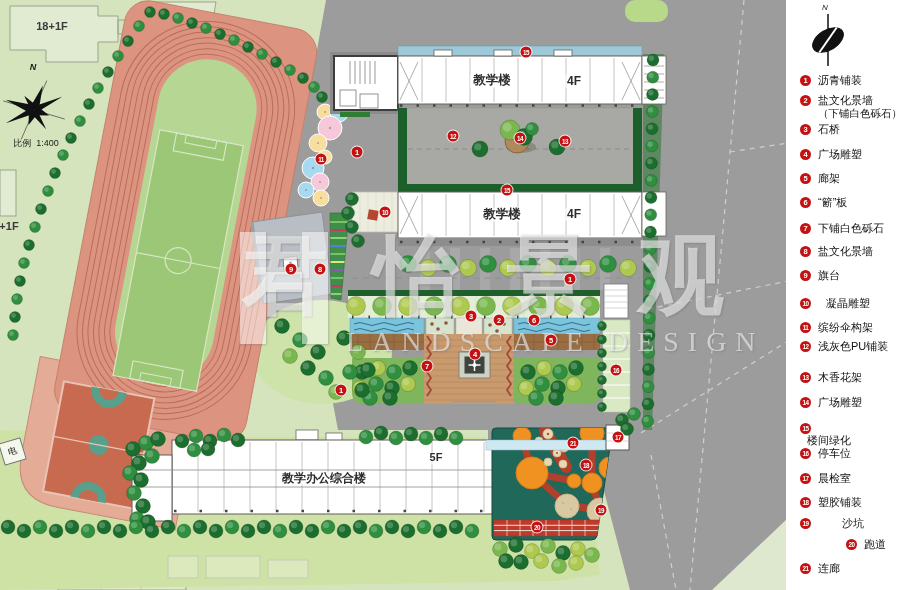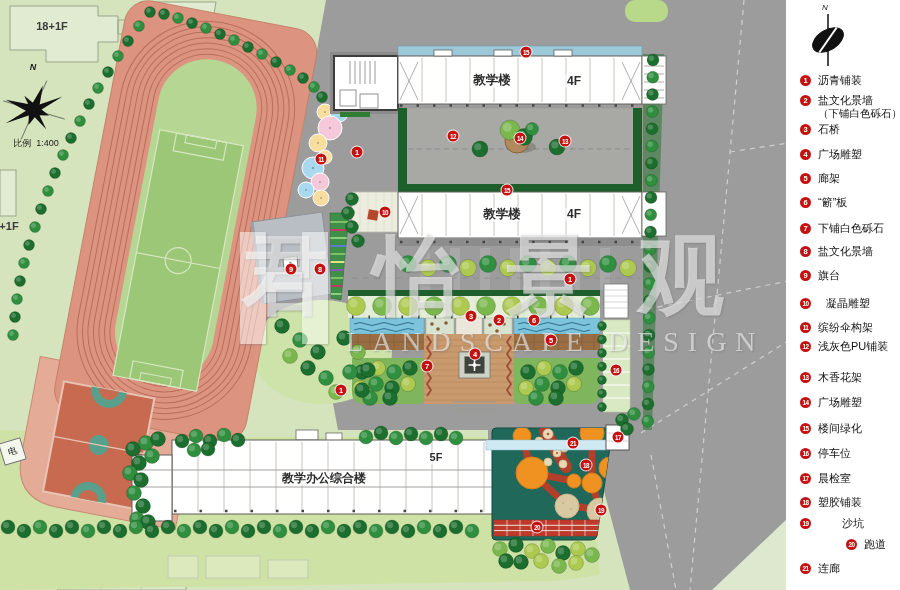--- a/index.html
+++ b/index.html
@@ -996,21 +996,21 @@
           <span class="legend-text">浅灰色PU铺装</span>
         </div>
         <div class="legend-item" style="top: 371px;">
           <span class="legend-num w2" style="background: rgb(196, 18, 18);">13</span>
           <span class="legend-text">木香花架</span>
         </div>
         <div class="legend-item" style="top: 396px;">
           <span class="legend-num w2" style="background: rgb(196, 18, 18);">14</span>
           <span class="legend-text">广场雕塑</span>
         </div>
-        <div class="legend-item" style="top: 422px;">
+        <div class="legend-item" style="top: 422px; flex-direction: column;">
           <span class="legend-num w2" style="background: rgb(196, 18, 18);">15</span>
           <span class="legend-text">楼间绿化</span>
         </div>
         <div class="legend-item" style="top: 447px;">
           <span class="legend-num w2" style="background: rgb(196, 18, 18);">16</span>
           <span class="legend-text">停车位</span>
         </div>
         <div class="legend-item" style="top: 472px;">
           <span class="legend-num w2" style="background: rgb(196, 18, 18);">17</span>
           <span class="legend-text">晨检室</span>

